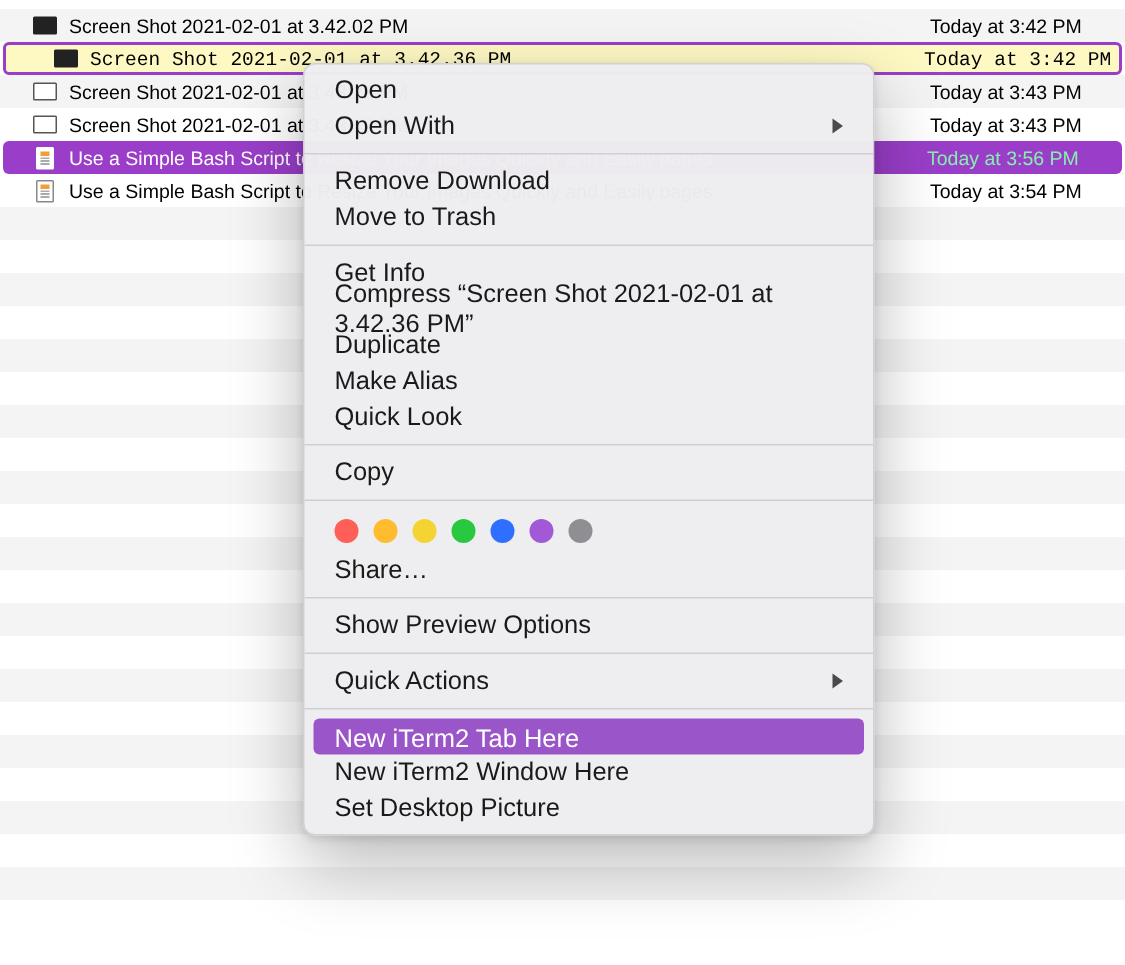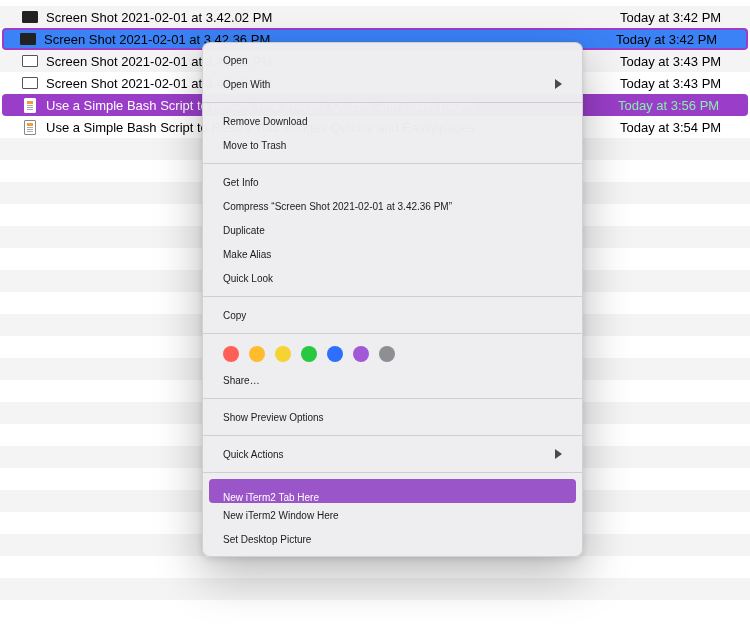--- a/index.html
+++ b/index.html
@@ -36,26 +36,27 @@
     text-overflow: ellipsis;
   }
   .file-row .date {
     width: 130px;
     text-align: left;
     white-space: nowrap;
     padding-left: 10px;
   }
   .file-row.zebra { background: #f4f4f4; }
   .file-row.highlight-outline {
-    background: #3b82f6;
+    background: #fef9c3;
     border: 2px solid #9a3ec9;
     border-radius: 4px;
     height: 22px;
     margin: 0 2px;
-    padding-left: 16px;
+    padding-left: 32px;
+    font-family: Liberation Mono, monospace;
   }
   .file-row.sel {
     background: #9a3ec9;
     color: #fff;
     border-radius: 4px;
     margin: 0 2px;
     padding-left: 20px;
   }
   .file-row.sel .date { color: #86efac; }
   .empty-row { height: 22px; }
@@ -89,21 +90,21 @@
   
   .ctx {
     position: absolute;
     left: 202px; top: 42px;
     width: 381px;
     background: rgba(238,238,240,0.98);
     border: 1px solid rgba(0,0,0,0.12);
     border-radius: 8px;
     box-shadow: 0 18px 48px rgba(0,0,0,0.28), 0 2px 6px rgba(0,0,0,0.12);
     padding: 5px 0;
-    font-size: 10px;
+    font-size: 17px;
     color: #1a1a1a;
   }
   .ctx .item {
     display: flex;
     align-items: center;
     justify-content: space-between;
     height: 24px;
     padding: 0 14px;
     margin: 0 6px;
     border-radius: 4px;

